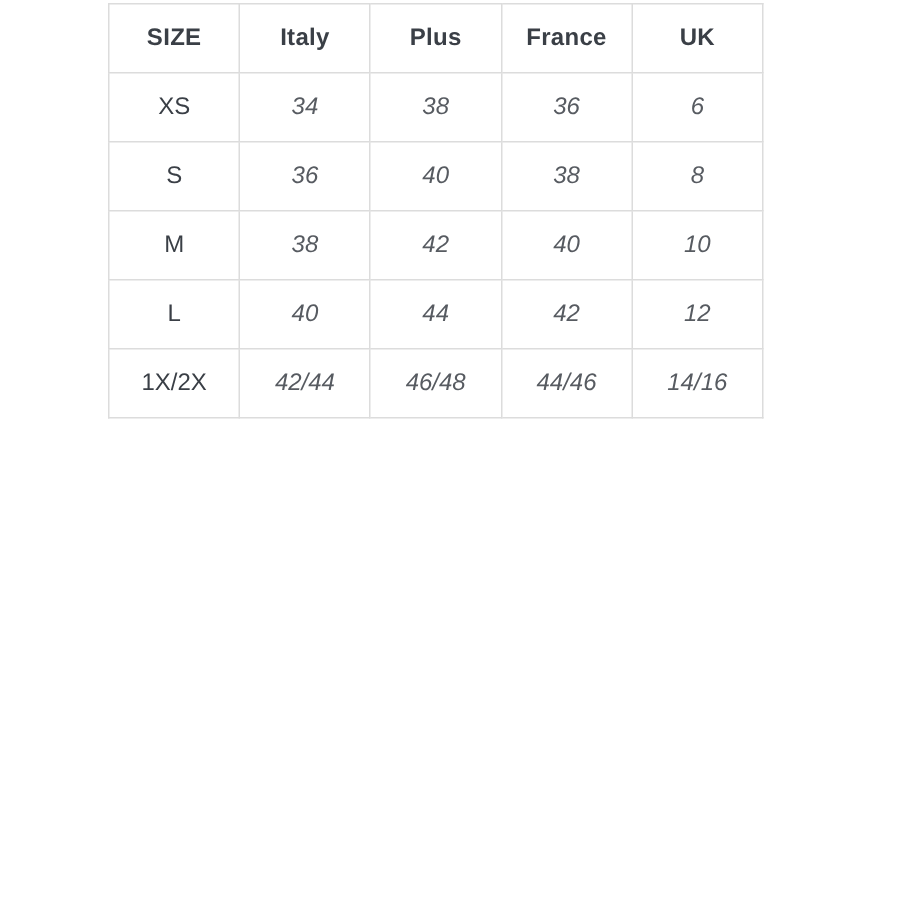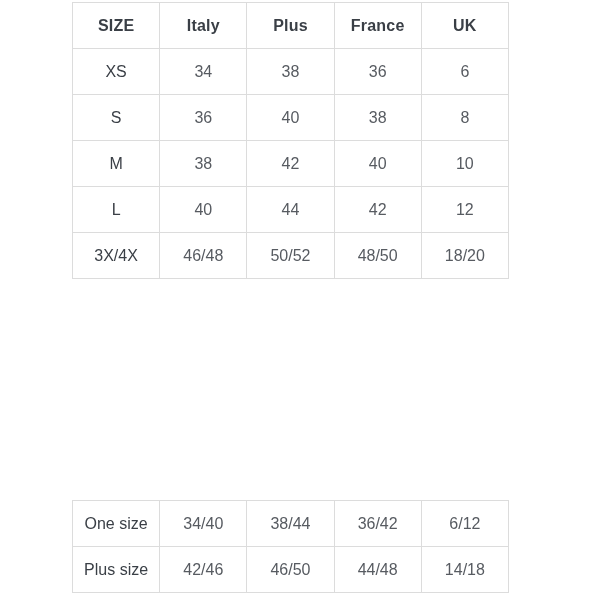--- a/index.html
+++ b/index.html
@@ -44,20 +44,21 @@
     color: var(--header-text);
     letter-spacing: 0.2px;
   }
   .size-table td.label-cell {
     font-weight: 400;
     color: var(--header-text);
   }
   .size-table td.value-cell {
     font-weight: 400;
     color: var(--value-text);
+    font-style: italic;
   }
 </style>
 </head>
 <body>
 
 <div class="page">
 
   <table class="size-table main">
     <thead>
       <tr>
@@ -91,41 +92,23 @@
         <td class="value-cell">10</td>
       </tr>
       <tr>
         <td class="label-cell">L</td>
         <td class="value-cell">40</td>
         <td class="value-cell">44</td>
         <td class="value-cell">42</td>
         <td class="value-cell">12</td>
       </tr>
       <tr>
-        <td class="label-cell">3X/4X</td>
+        <td class="label-cell">1X/2X</td>
+        <td class="value-cell">42/44</td>
         <td class="value-cell">46/48</td>
-        <td class="value-cell">50/52</td>
-        <td class="value-cell">48/50</td>
-        <td class="value-cell">18/20</td>
+        <td class="value-cell">44/46</td>
+        <td class="value-cell">14/16</td>
       </tr>
     </tbody>
   </table>
 
-  <table class="size-table secondary">
-    <tbody>
-      <tr>
-        <td class="label-cell">One size</td>
-        <td class="value-cell">34/40</td>
-        <td class="value-cell">38/44</td>
-        <td class="value-cell">36/42</td>
-        <td class="value-cell">6/12</td>
-      </tr>
-      <tr>
-        <td class="label-cell">Plus size</td>
-        <td class="value-cell">42/46</td>
-        <td class="value-cell">46/50</td>
-        <td class="value-cell">44/48</td>
-        <td class="value-cell">14/18</td>
-      </tr>
-    </tbody>
-  </table>
 
 </div>
 
 </body></html>

